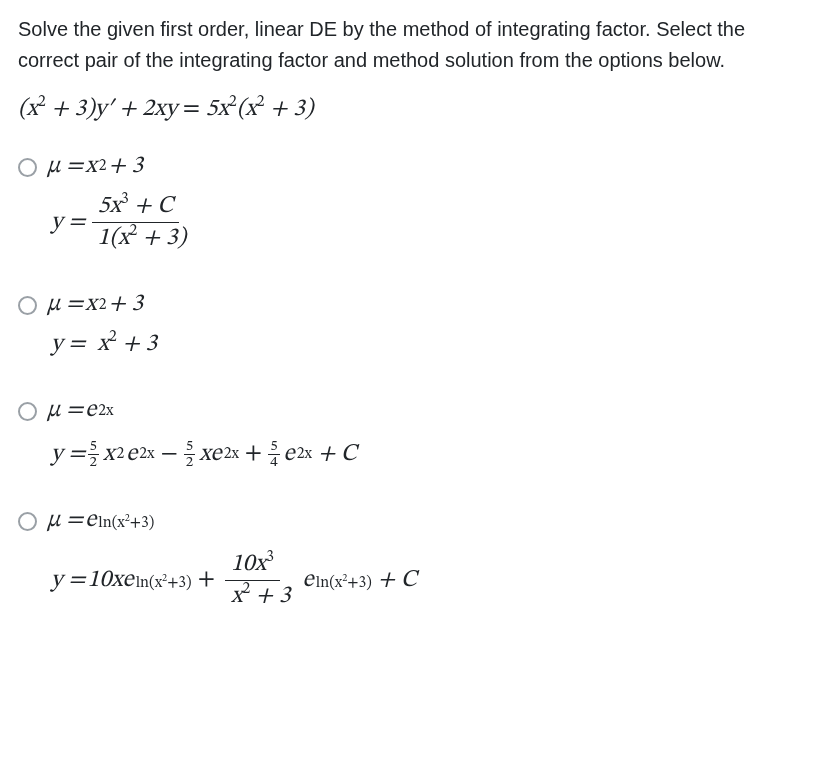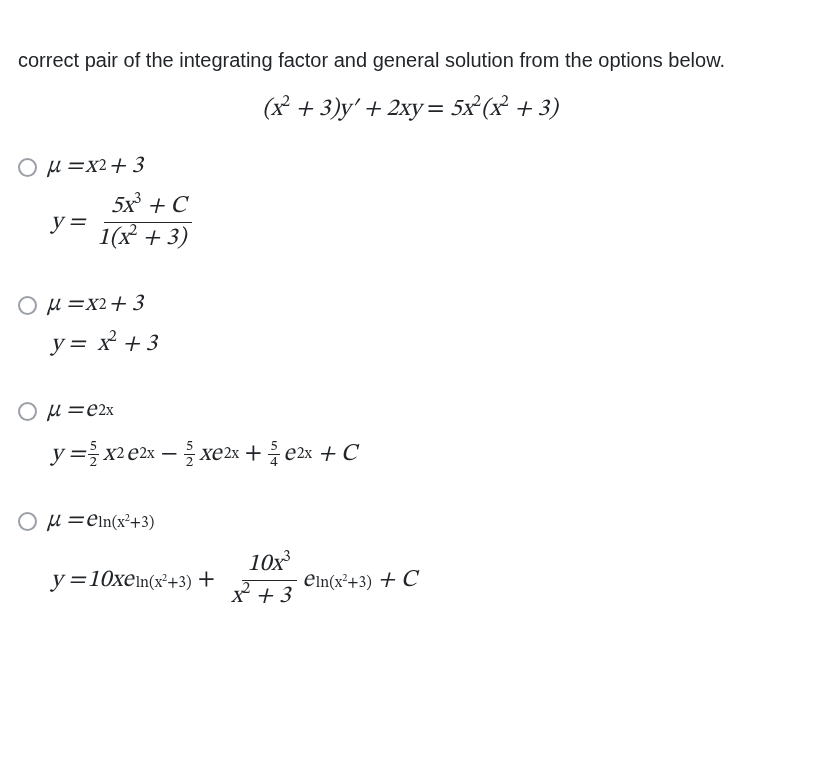--- a/index.html
+++ b/index.html
@@ -13,21 +13,20 @@
       background: #fff;
     }
     .question-text {
       line-height: 1.55;
       margin-bottom: 18px;
     }
     .math-block {
       font-family: 'Cambria Math', 'STIX Two Math', 'Times New Roman', serif;
       font-size: 24px;
       margin: 8px 0 28px 0;
-      text-align: center;
     }
     .options {
       display: flex;
       flex-direction: column;
       gap: 36px;
     }
     .option {
       display: flex;
       align-items: flex-start;
       gap: 10px;
@@ -51,21 +50,21 @@
       line-height: 1.2;
     }
     .row {
       display: inline-flex;
       align-items: center;
       gap: 2px;
     }
     .frac {
       display: inline-flex;
       flex-direction: column;
-      align-items: flex-end;
+      align-items: flex-start;
       vertical-align: middle;
       margin: 0 4px;
     }
     .frac .num, .frac .den {
       padding: 0 6px;
       text-align: center;
       line-height: 1.3;
     }
     .frac .num {
       border-bottom: 1.4px solid #212529;
@@ -84,22 +83,22 @@
     sup { font-size: 0.65em; vertical-align: super; line-height: 0; }
     .var { font-style: italic; }
     .op-eq { margin-left: 4px; }
     .pad { margin: 0 4px; }
     .wide-top { margin-top: 4px; }
   </style>
 </head>
 <body>
 
 <div class="question-text">
-  <br>
-  <span>correct pair of the integrating factor and general solution from the options below.</span>
+  <span>Solve the given first order, linear DE by the method of integrating factor. Select the</span><br>
+  <span>correct pair of the integrating factor and method solution from the options below.</span>
 </div>
 
 <div class="math-block">
   <span class="var">(x</span><sup>2</sup><span class="var"> + 3)y′ + 2xy</span><span> = </span><span class="var">5x</span><sup>2</sup><span class="var">(x</span><sup>2</sup><span class="var"> + 3)</span>
 </div>
 
 <div class="options">
 
   <div class="option">
     <div class="radio"></div>

